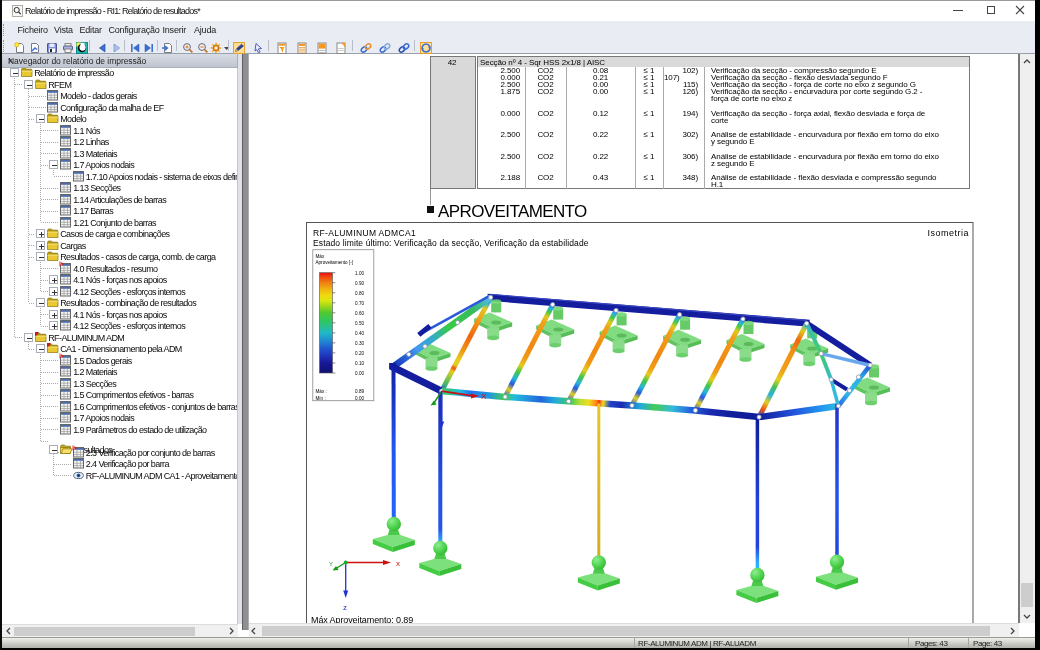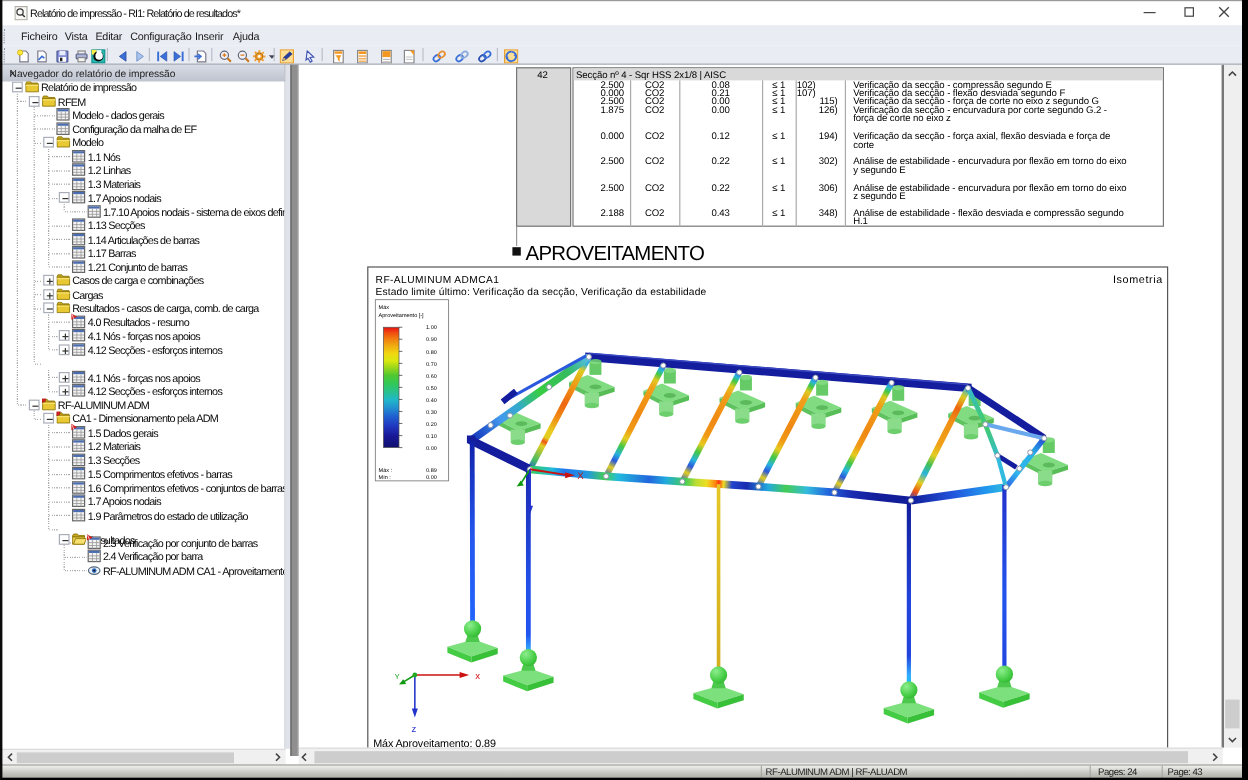--- a/index.html
+++ b/index.html
@@ -422,20 +422,31 @@
         <i style="position:absolute;left:2px;top:4px;width:5px;height:1px;background:#333"></i>
         <i style="position:absolute;left:4px;top:2px;width:1px;height:5px;background:#333"></i>
       </div>
 <svg class="abs" style="left:59px;top:0.2px;overflow:visible" width="12" height="11" viewBox="0 0 12 11">
         <rect x="0.5" y="0.5" width="10" height="9.5" fill="#f4f4f4" stroke="#666"></rect>
         <rect x="1" y="1" width="9" height="1.8" fill="#4a6cb0"></rect>
         <path d="M4 3v7M7.5 3v7M1 5.2h9M1 7.6h9" stroke="#999" stroke-width="0.7"></path>
       </svg>
 <span style="position:absolute;left:72.2px;top:1.2px">4.12 Secções - esforços internos</span>
 </div>
+<div class="trow" style="left:0;top:228.9px;width:237px">
+<div style="position:absolute;left:34.5px;top:1.2px;width:9px;height:9px;background:#fff;border:1px solid #a8adb8">
+        <i style="position:absolute;left:2px;top:4px;width:5px;height:1px;background:#333"></i>
+      </div>
+<svg class="abs" style="left:46px;top:0.2px" width="12" height="11" viewBox="0 0 12 11">
+        <path d="M0.5 2.5l0.8-1.5h3.2l0.8 1.2h5.2v1.3H0.5z" fill="#c8a820" stroke="#8a7408" stroke-width="0.7"></path>
+        <path d="M0.5 9.5V3h10.5v6.5z" fill="#e8c833" stroke="#8a7408" stroke-width="0.7"></path>
+        <path d="M0.5 4.2h10.5" stroke="#f6e070" stroke-width="1"></path>
+      </svg>
+<span style="position:absolute;left:59.2px;top:1.2px">Resultados - combinação de resultados</span>
+</div>
 <div class="trow" style="left:0;top:240.4px;width:237px">
 <div style="position:absolute;left:47.5px;top:1.2px;width:9px;height:9px;background:#fff;border:1px solid #a8adb8">
         <i style="position:absolute;left:2px;top:4px;width:5px;height:1px;background:#333"></i>
         <i style="position:absolute;left:4px;top:2px;width:1px;height:5px;background:#333"></i>
       </div>
 <svg class="abs" style="left:59px;top:0.2px;overflow:visible" width="12" height="11" viewBox="0 0 12 11">
         <rect x="0.5" y="0.5" width="10" height="9.5" fill="#f4f4f4" stroke="#666"></rect>
         <rect x="1" y="1" width="9" height="1.8" fill="#4a6cb0"></rect>
         <path d="M4 3v7M7.5 3v7M1 5.2h9M1 7.6h9" stroke="#999" stroke-width="0.7"></path>
       </svg>
@@ -584,21 +595,21 @@
 <div class="abs tbl-txt" style="left:480px;top:57.5px">Secção nº 4 - Sqr HSS 2x1/8 | AISC</div>
 <div class="vline" style="left:524.5px;top:66.5px;height:122px"></div>
 <div class="vline" style="left:566px;top:66.5px;height:122px"></div>
 <div class="vline" style="left:635px;top:66.5px;height:122px"></div>
 <div class="vline" style="left:662.7px;top:66.5px;height:122px"></div>
 <div class="vline" style="left:704px;top:66.5px;height:122px"></div>
 <div class="abs tbl-num" style="left:480px;top:65.5px;width:40px;text-align:right">2.500</div>
 <div class="abs tbl-num" style="left:526px;top:65.5px;width:39px;text-align:center">CO2</div>
 <div class="abs tbl-num" style="left:567px;top:65.5px;width:67px;text-align:center">0.08</div>
 <div class="abs tbl-num" style="left:636px;top:65.5px;width:26px;text-align:center">≤ 1</div>
-<div class="abs tbl-num" style="left:664px;top:65.5px;width:34px;">102)</div>
+<div class="abs tbl-num" style="left:664px;top:65.5px;width:34px;text-align:right">102)</div>
 <div class="abs tbl-txt" style="left:711px;top:65.5px">Verificação da secção - compressão segundo E</div>
 <div class="abs tbl-num" style="left:480px;top:72.6px;width:40px;text-align:right">0.000</div>
 <div class="abs tbl-num" style="left:526px;top:72.6px;width:39px;text-align:center">CO2</div>
 <div class="abs tbl-num" style="left:567px;top:72.6px;width:67px;text-align:center">0.21</div>
 <div class="abs tbl-num" style="left:636px;top:72.6px;width:26px;text-align:center">≤ 1</div>
 <div class="abs tbl-num" style="left:664px;top:72.6px;width:34px;text-align:left">107)</div>
 <div class="abs tbl-txt" style="left:711px;top:72.6px">Verificação da secção - flexão desviada segundo F</div>
 <div class="abs tbl-num" style="left:480px;top:79.8px;width:40px;text-align:right">2.500</div>
 <div class="abs tbl-num" style="left:526px;top:79.8px;width:39px;text-align:center">CO2</div>
 <div class="abs tbl-num" style="left:567px;top:79.8px;width:67px;text-align:center">0.00</div>
@@ -1072,18 +1083,18 @@
   </svg>
 <svg class="abs" style="left:227px;top:627px" width="8" height="8">
     <polyline points="3,1 6,4 3,7" fill="none" stroke="#444" stroke-width="1.3"></polyline>
   </svg>
 <div class="abs thumb" style="left:14px;top:626.5px;width:181px;height:9px"></div>
 <div class="abs statusbar">
 <div class="seg" style="left:634px"></div>
     <div class="seg" style="left:908px"></div>
     <div class="seg" style="left:968px"></div>
 <span style="position:absolute;left:638px;top:1px">RF-ALUMINUM ADM | RF-ALUADM</span>
-<span style="position:absolute;left:915px;top:1px">Pages: 24</span>
+<span style="position:absolute;left:915px;top:1px">Pages: 43</span>
 <span style="position:absolute;left:973px;top:1px">Page: 43</span>
 
 </div>
 <div class="abs blackR"></div>
 <div class="abs blackB"></div>
 <div class="abs blackL"></div>
 </body></html>

